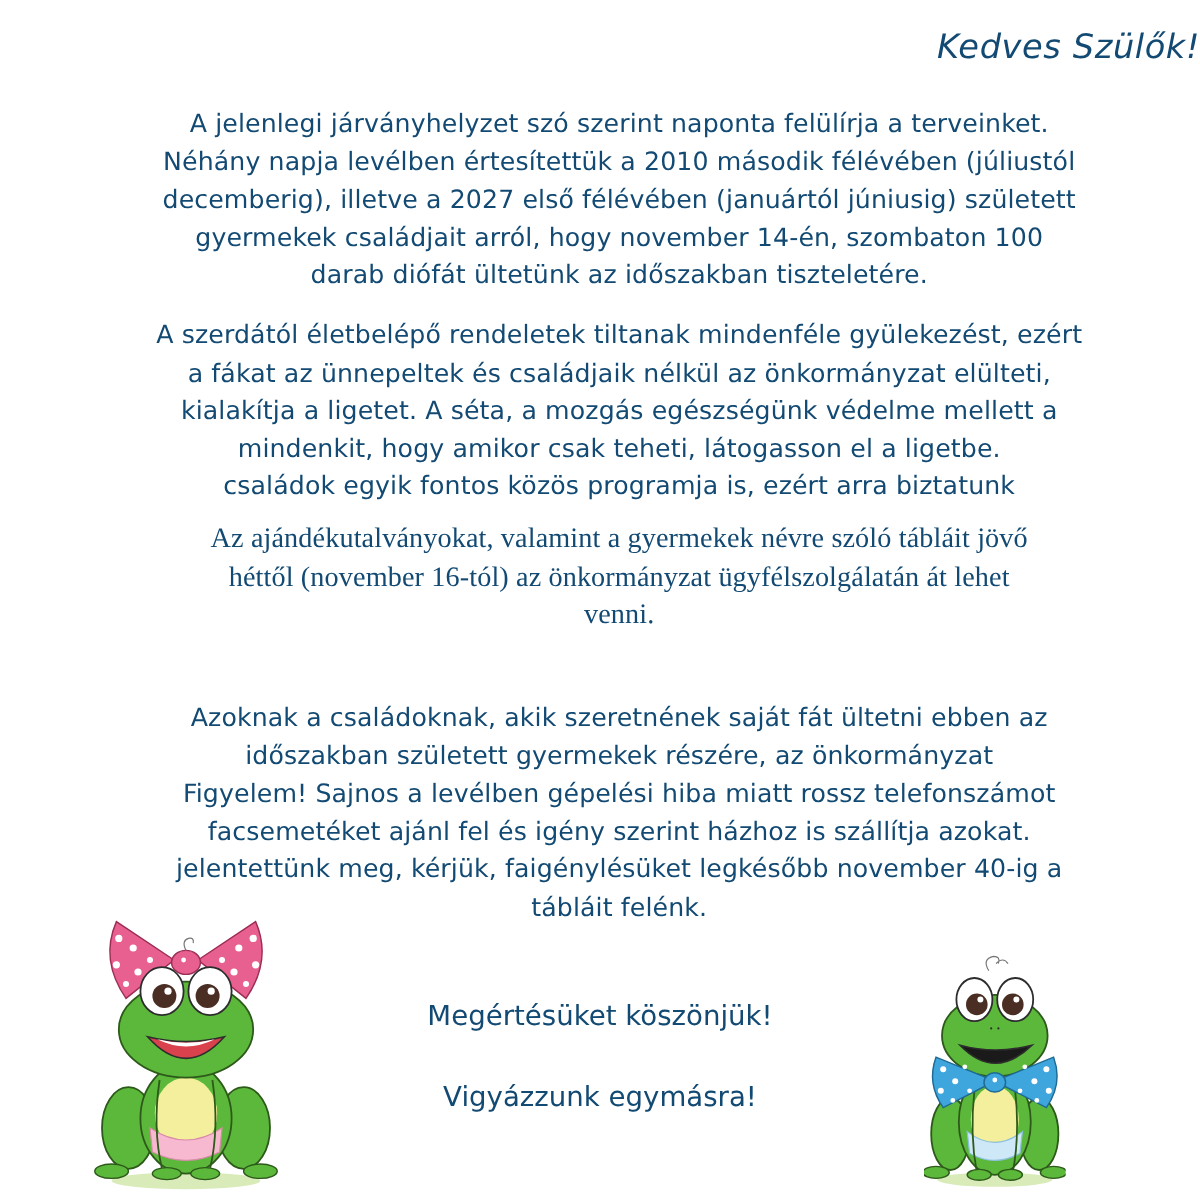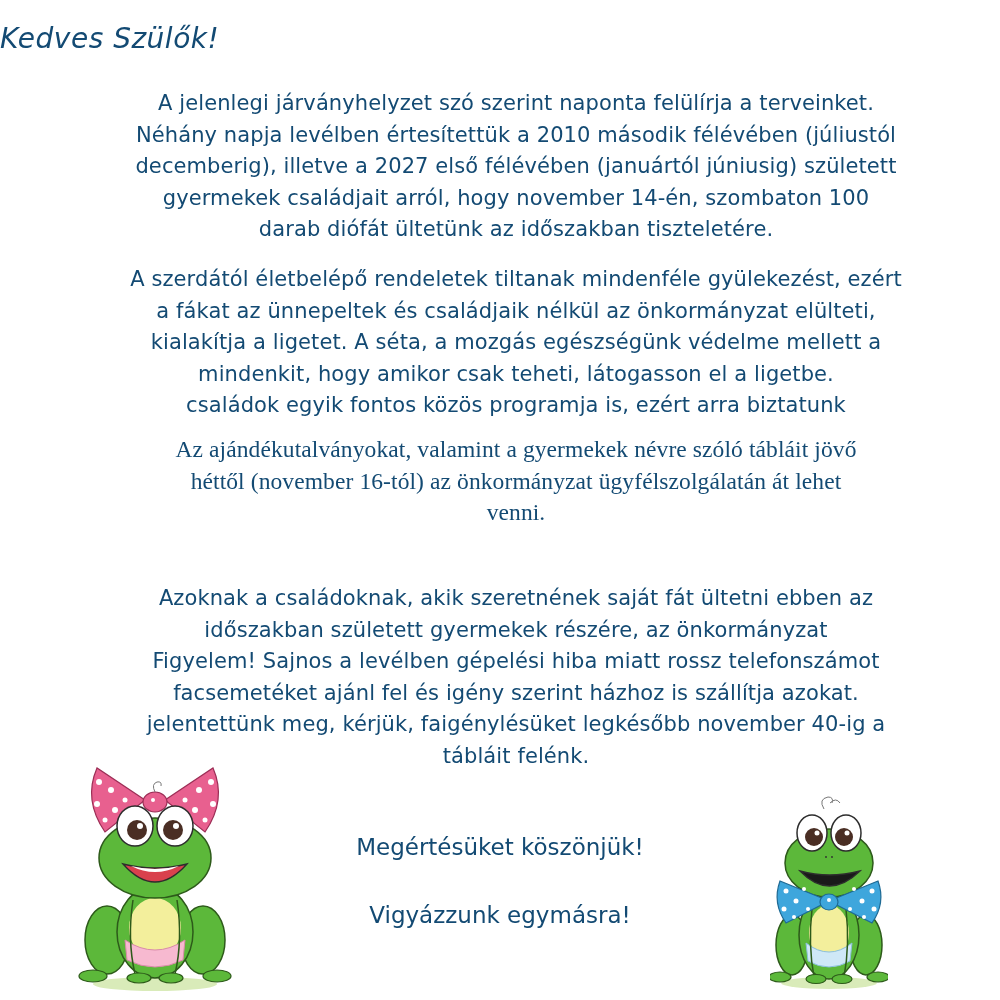--- a/index.html
+++ b/index.html
@@ -3,21 +3,21 @@
   <meta charset="utf-8">
   <style>
     html, body { margin: 0; padding: 0; background: #ffffff; }
     body {
       width: 1000px; height: 1000px; position: relative; overflow: hidden;
       font-family: "DejaVu Sans", sans-serif;
       color: #134a73;
     }
     .title {
       position: absolute; top: 22px; left: 0; width: 1000px;
-      text-align: left; font-style: italic; font-size: 28px;
+      text-align: right; font-style: italic; font-size: 28px;
       letter-spacing: 0.5px;
     }
     .para {
       position: absolute; left: 16px; width: 1000px;
       text-align: center; font-size: 21px; line-height: 31.5px;
       letter-spacing: 0.1px;
     }
     .para .line { display: block; white-space: nowrap; }
     .p1 { top: 88px; }
     .p2 { top: 264px; text-align: center; }

